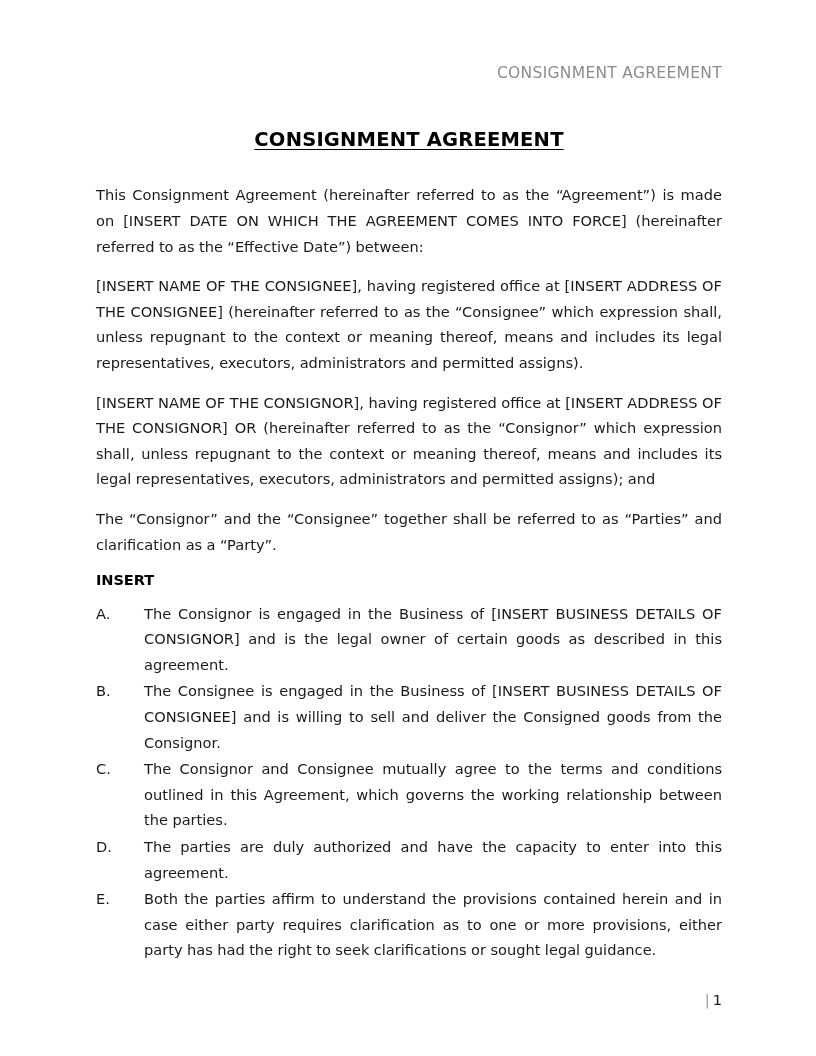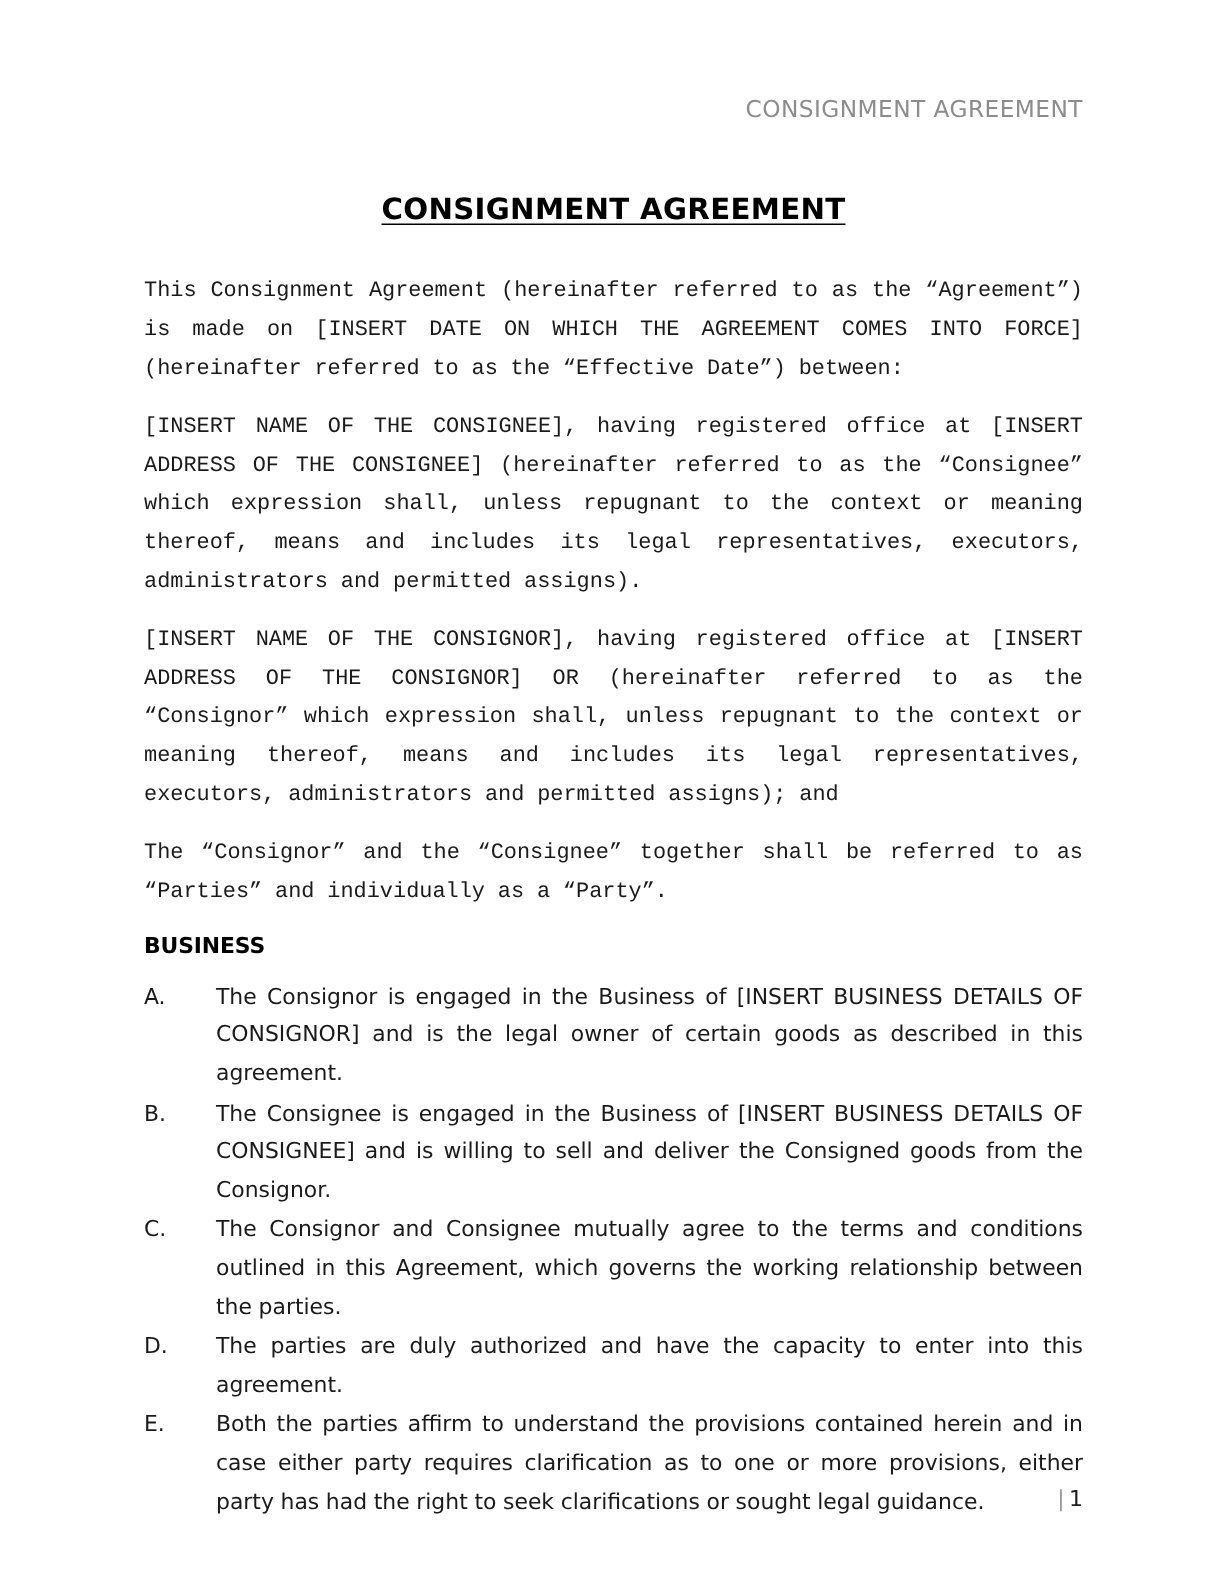--- a/index.html
+++ b/index.html
@@ -62,21 +62,20 @@
 
   
   p.para {
     font-size: 14.6px;
     line-height: 25.6px;
     text-align: justify;
     text-justify: inter-word;
     margin: 0 0 14px 0;
     color: #1a1a1a;
     word-spacing: -0.2px;
-    font-family: Liberation Mono, monospace;
   }
   p.para:last-of-type { margin-bottom: 0; }
 
   .section-heading {
     font-size: 14.6px;
     font-weight: bold;
     line-height: 25.6px;
     margin: 10px 0 8px 0;
     color: #000000;
     letter-spacing: -0.1px;
@@ -138,23 +137,23 @@
   <div class="doc-body">
 
     <h1 class="doc-title">CONSIGNMENT AGREEMENT</h1>
 
     <p class="para">This Consignment Agreement (hereinafter referred to as the “Agreement”) is made on [INSERT DATE ON WHICH THE AGREEMENT COMES INTO FORCE] (hereinafter referred to as the “Effective Date”) between:</p>
 
     <p class="para">[INSERT NAME OF THE CONSIGNEE],  having registered office at [INSERT ADDRESS OF THE CONSIGNEE] (hereinafter referred to as the “Consignee” which expression shall, unless repugnant to the context or meaning thereof, means and includes its legal representatives, executors, administrators and permitted assigns).</p>
 
     <p class="para">[INSERT NAME OF THE CONSIGNOR], having registered office at [INSERT ADDRESS OF THE CONSIGNOR] OR (hereinafter referred to as the “Consignor” which expression shall, unless repugnant to the context or meaning thereof, means and includes its legal representatives, executors, administrators and permitted assigns); and</p>
 
-    <p class="para">The “Consignor” and the “Consignee” together shall be referred to as “Parties” and individually as a “Party”.</p>
+    <p class="para">The “Consignor” and the “Consignee” together shall be referred to as “Parties” and clarification as a “Party”.</p>
 
-    <div class="section-heading">BUSINESS</div>
+    <div class="section-heading">INSERT</div>
 
     <ol class="lettered-list">
 
       <li class="lettered-item">
         <span class="marker">A.</span>
         <span class="item-text">The Consignor is engaged in the Business of [INSERT BUSINESS DETAILS OF CONSIGNOR] and is the legal owner of certain goods as described in this agreement.</span>
       </li>
 
       <li class="lettered-item">
         <span class="marker">B.</span>

